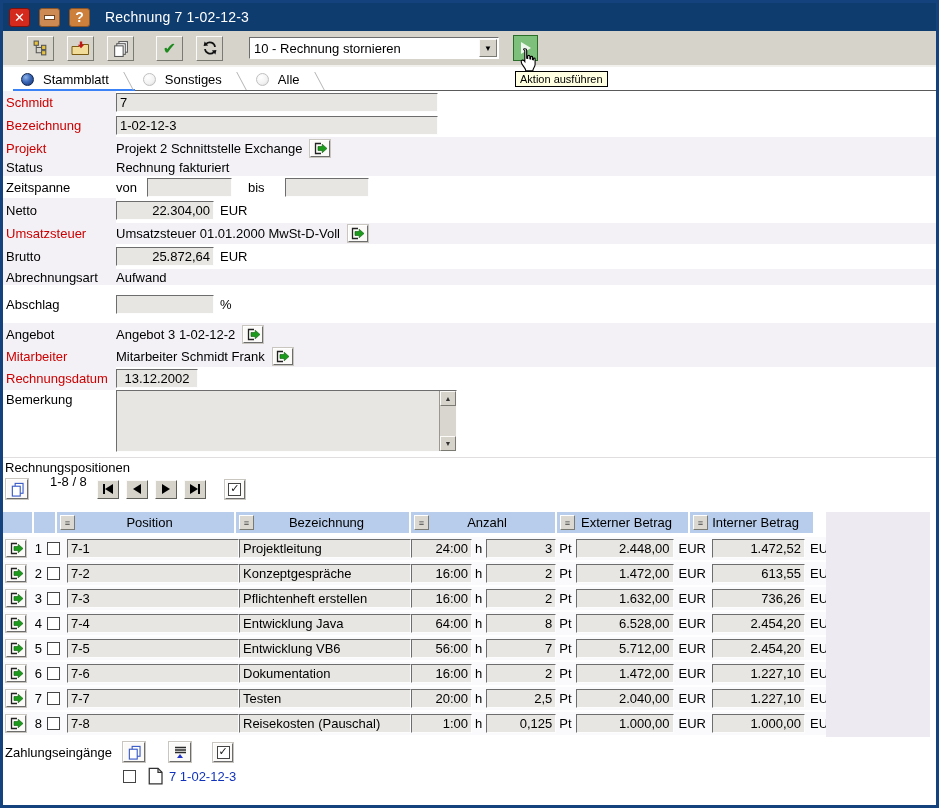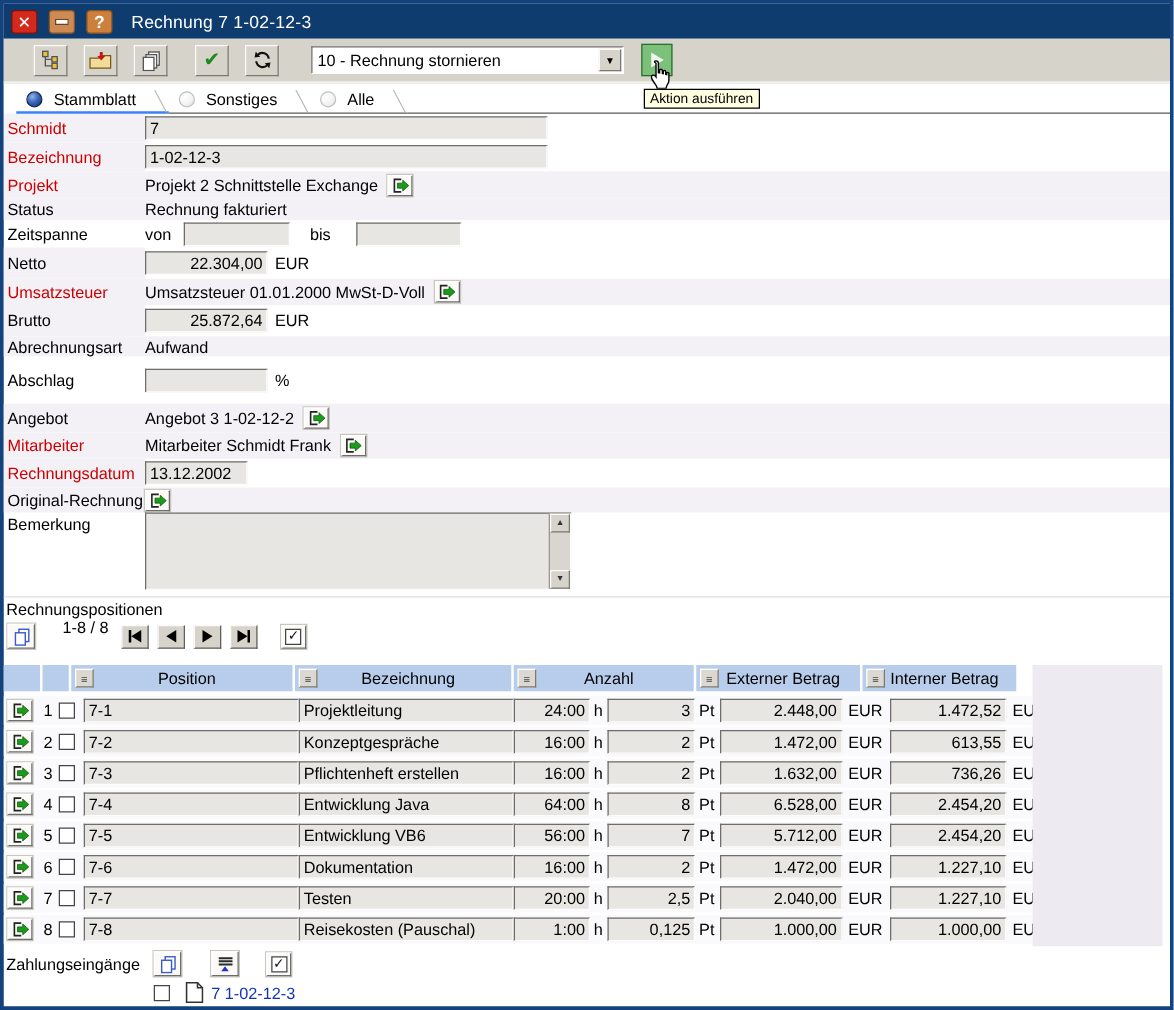--- a/index.html
+++ b/index.html
@@ -278,32 +278,23 @@
       <span class="refbtn">
           <svg width="15" height="13" viewBox="0 0 15 13">
             <path d="M8 1.5 H2.5 V11.5 H8" fill="none" stroke="#222" stroke-width="1.3"></path>
             <path d="M5 4.5 h4.2 V2.2 L14 6.5 L9.2 10.8 V8.5 H5 z" fill="#1c9a1c" stroke="#0a5a0a" stroke-width=".6"></path>
           </svg>
         </span>
     </div>
 
     <div class="frow req bandlabel" style="height:23px">
       <span class="flabel">Rechnungsdatum</span>
-      <input class="inp" style="width: 82px;" value="13.12.2002">
-    </div>
-
-    <div class="frow bandfull" style="height:20px">
-      <span class="flabel">Original-Rechnung</span>
-      <span class="refbtn">
-          <svg width="15" height="13" viewBox="0 0 15 13">
-            <path d="M8 1.5 H2.5 V11.5 H8" fill="none" stroke="#222" stroke-width="1.3"></path>
-            <path d="M5 4.5 h4.2 V2.2 L14 6.5 L9.2 10.8 V8.5 H5 z" fill="#1c9a1c" stroke="#0a5a0a" stroke-width=".6"></path>
-          </svg>
-        </span>
-    </div>
+      <input class="inp" style="width: 82px; text-align: center;" value="13.12.2002">
+    </div>
+
 
     <div class="frow" style="height:67px;align-items:flex-start">
       <span class="flabel" style="align-items:flex-start;padding-top:2px">Bemerkung</span>
       <div class="memo">
         <div class="memotext"></div>
         <div class="sbar">
           <span class="sbtn">▲</span>
           <span class="sbtn">▼</span>
         </div>
       </div>

